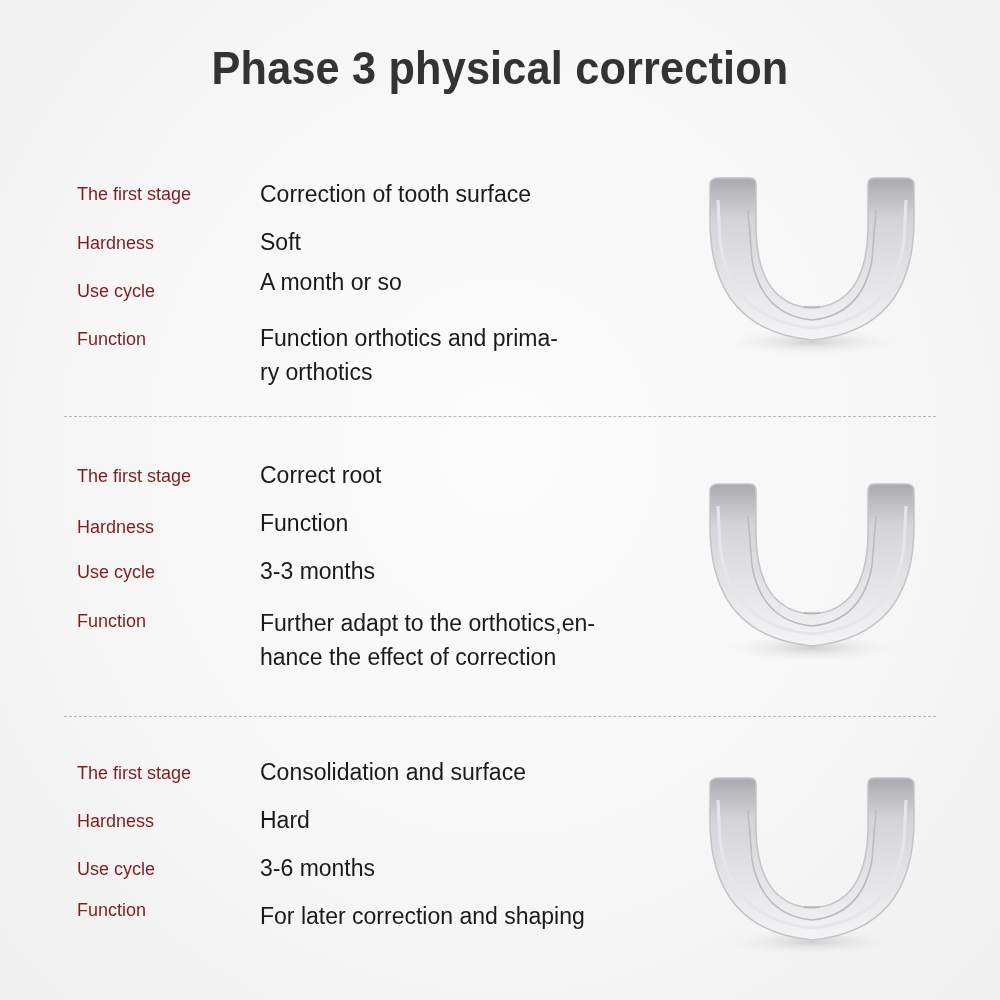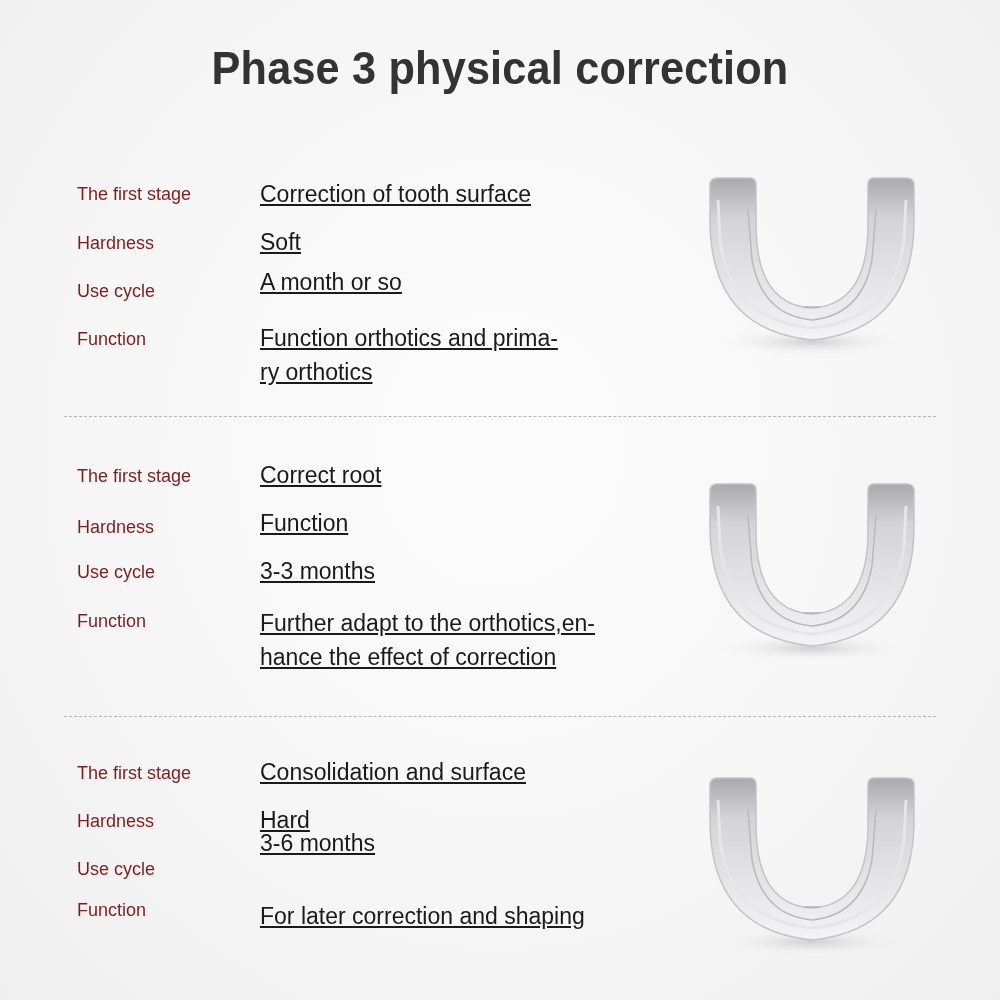--- a/index.html
+++ b/index.html
@@ -14,21 +14,21 @@
     font-family: "Liberation Sans", sans-serif;
     font-weight:bold; font-size:47px; color:#333333; letter-spacing:0.2px;
     transform: scaleX(0.92); transform-origin:center;
   }
   .label {
     position:absolute; left:77px; font-size:18px; color:#7f1d1d;
     font-family: "Liberation Sans", sans-serif;
   }
   .value {
     position:absolute; left:260px; width:400px; font-size:23px; color:#1a1a1a;
-    line-height:34px; font-family: "Liberation Sans", sans-serif; text-decoration: underline;
+    line-height:34px; font-family: "Liberation Sans", sans-serif;
   }
   .divider {
     position:absolute; left:64px; width:872px; height:0;
     border-top:1px dashed #b8b8b8;
   }
   .guard { position:absolute; left:700px; width:225px; height:210px; }
 </style>
 </head>
 <body>
 
@@ -86,21 +86,21 @@
 </div>
 
 <div class="divider" style="top:716px"></div>
 
 <div>
   <div class="label" style="top:763px">The first stage</div>
   <div class="value" style="top:755px">Consolidation and surface</div>
   <div class="label" style="top:811px">Hardness</div>
   <div class="value" style="top:803px">Hard</div>
   <div class="label" style="top:859px">Use cycle</div>
-  <div class="value" style="top:826px">3-6 months</div>
+  <div class="value" style="top:851px">3-6 months</div>
   <div class="label" style="top:900px">Function</div>
   <div class="value" style="top:899px">For later correction and shaping</div>
   <svg class="guard" style="top:770px" viewBox="0 0 225 210">
     <ellipse cx="112" cy="172" rx="95" ry="14" fill="url(#sh)"></ellipse>
     <path d="M10 15 Q10 8 18 8 L50 8 Q56 8 56 15 L56 60 Q58 135 112 138 Q166 135 168 60 L168 15 Q168 8 174 8 L206 8 Q214 8 214 15 L214 50 Q214 160 112 170 Q10 160 10 50 Z" fill="url(#g1)" stroke="#c4c4c8" stroke-width="1.5"></path>
     <path d="M48 40 L52 90 Q62 145 112 150 Q162 145 172 90 L176 40" fill="none" stroke="#b9b9be" stroke-width="1.5"></path>
     <path d="M18 30 L20 70 Q30 150 112 158 Q194 150 204 70 L206 30" fill="none" stroke="#e6e6ea" stroke-width="3"></path>
     <line x1="104" y1="137" x2="120" y2="137" stroke="#aaa" stroke-width="1.2"></line>
   </svg>
 </div>

